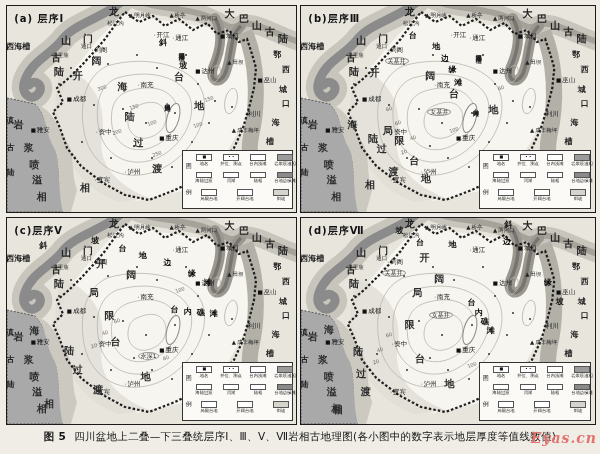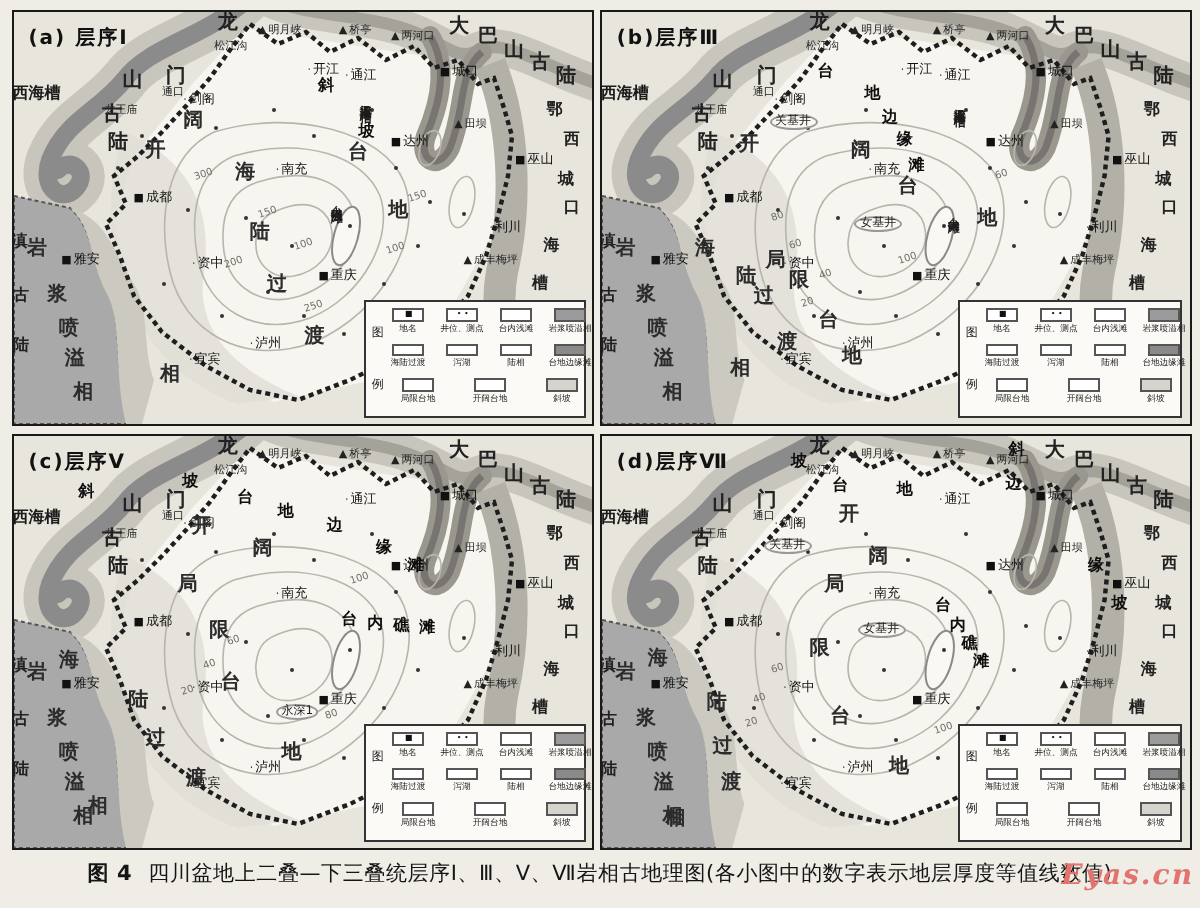--- a/index.html
+++ b/index.html
@@ -745,15 +745,15 @@
               <span class="sw shade"></span>
               <span class="lab">斜坡</span>
             </div>
           </div>
         </div>
       </div>
     </div>
   </div>
 
 <div class="caption">
-  <span class="cap-no">图 4</span><span>四川盆地上二叠—下三叠统层序Ⅰ、Ⅲ、Ⅴ、Ⅶ岩相古地理图(各小图中的数字表示地层厚度等值线数值)</span>
+  <span class="cap-no">图 5</span><span>四川盆地上二叠—下三叠统层序Ⅰ、Ⅲ、Ⅴ、Ⅶ岩相古地理图(各小图中的数字表示地层厚度等值线数值)</span>
 </div>
 <div class="watermark">Eyas.cn</div>
 
 </body></html>

